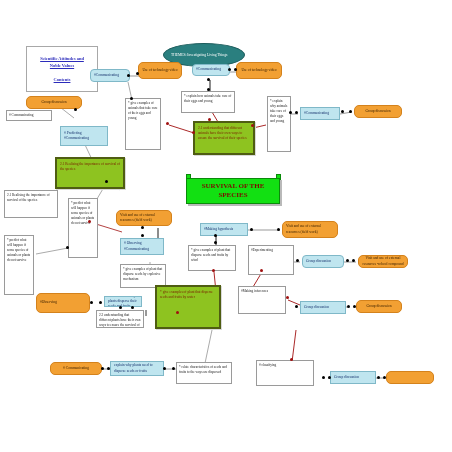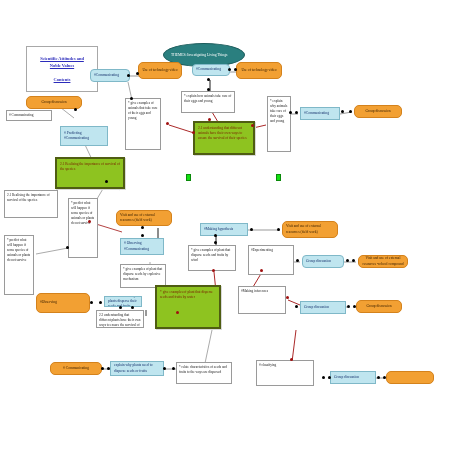--- a/index.html
+++ b/index.html
@@ -250,20 +250,23 @@
   </div>
   <div class="node skill" style="left:300px; top:107px; width:40px; height:13px;">
     <span>#Communicating</span>
   </div>
   <div class="node activity" style="left:354px; top:105px; width:48px; height:13px;">
     <span>Group discussion</span>
   </div>
 
   <div class="central-deco" style="left:186px; top:174px;"></div>
   <div class="central-deco" style="left:276px; top:174px;"></div>
+  <div class="node central" style="left:186px; top:178px; width:94px; height:26px;">
+    <span>SURVIVAL OF THE SPECIES</span>
+  </div>
 
   <div class="node activity left" style="left:116px; top:210px; width:56px; height:16px;">
     <span>Visit and use of external resources (field work)</span>
   </div>
   <div class="node skill" style="left:120px; top:238px; width:44px; height:17px;">
     <span># Observing #Communicating</span>
   </div>
   <div class="node note" style="left:120px; top:264px; width:46px; height:24px;">
     <span>* give examples of plant that disperse seeds by explosive mechanism</span>
   </div>

